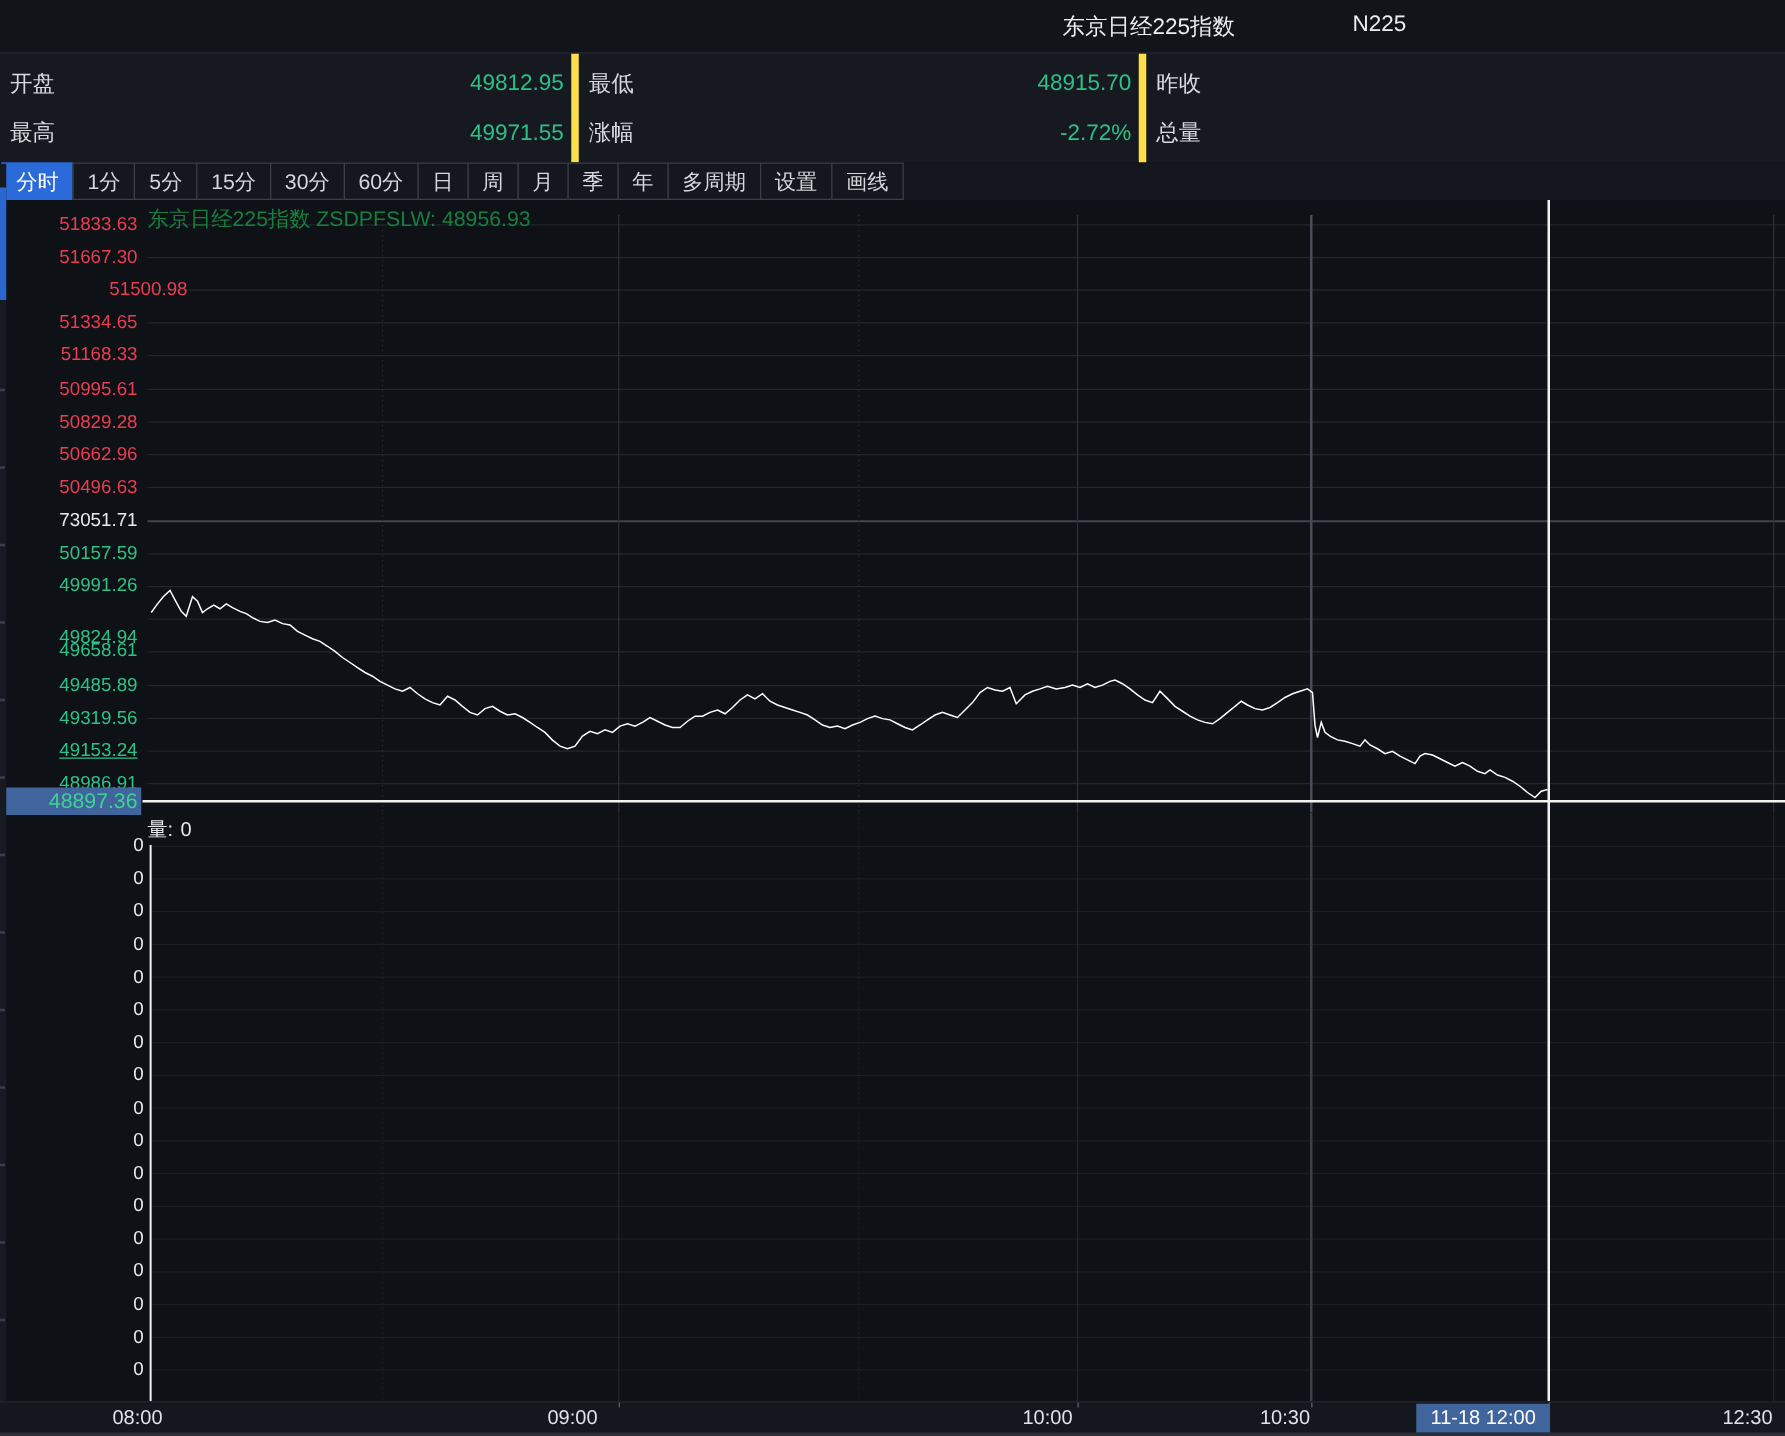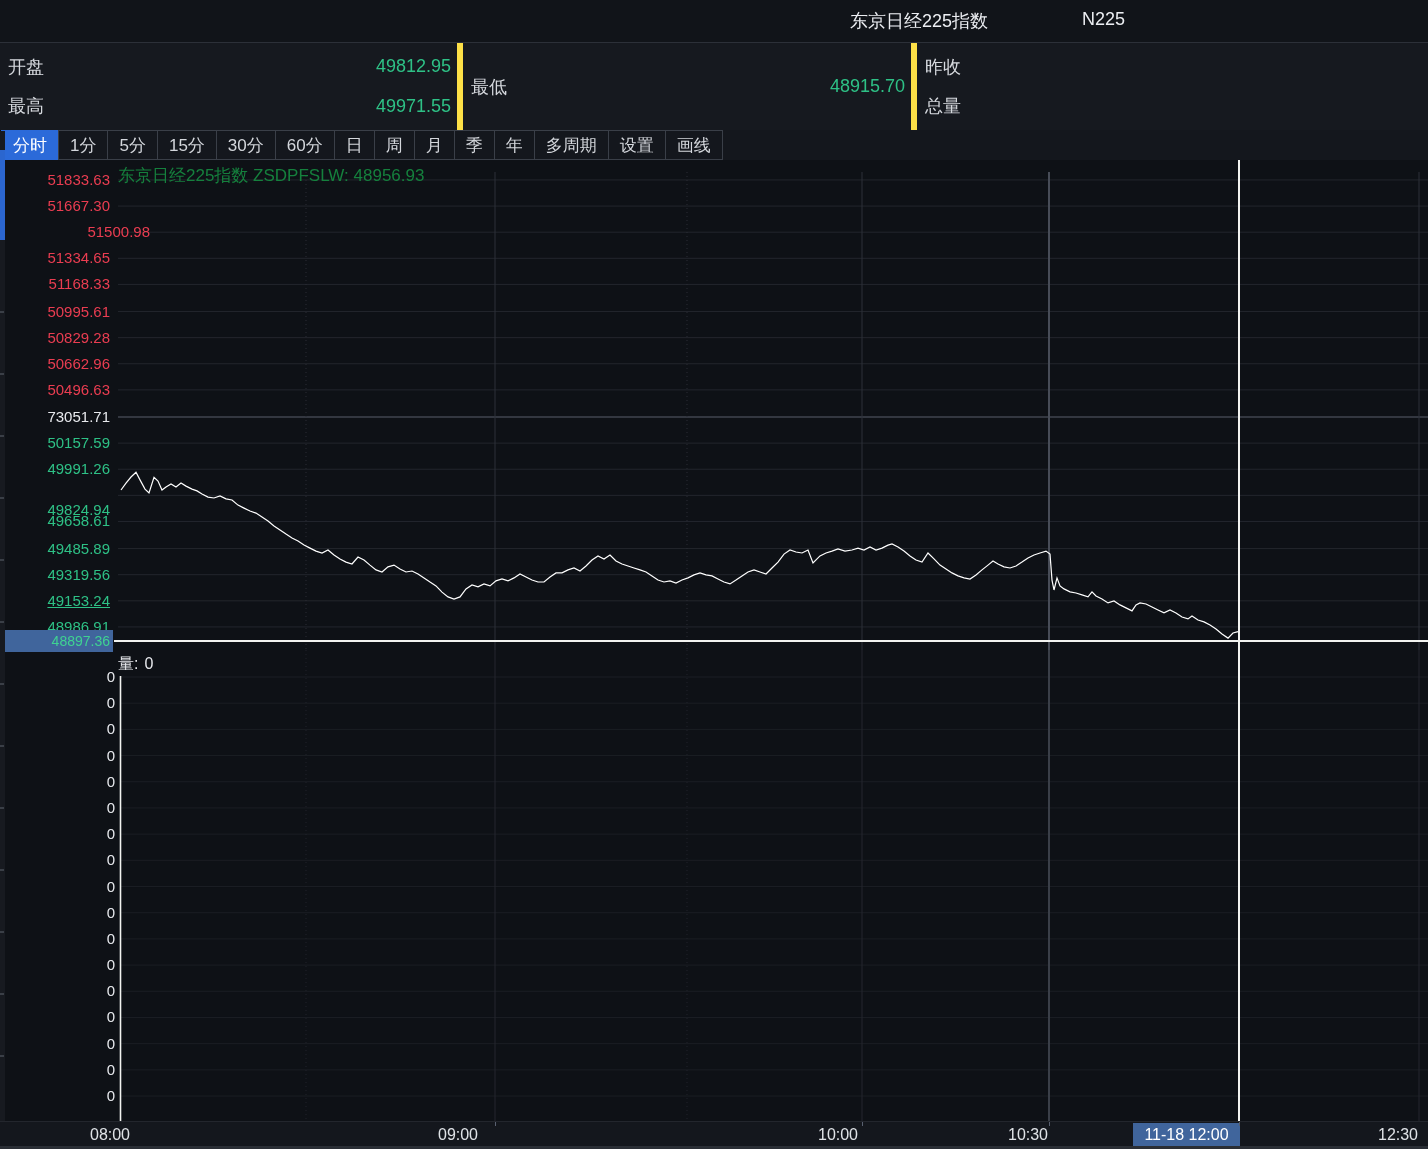--- a/index.html
+++ b/index.html
@@ -26,21 +26,21 @@
   
   #chart{position:absolute;left:0;top:160px;width:1428px;height:961px;background:#0e1116;}
   #price-svg,#vol-svg{position:absolute;left:0;}
   #price-svg{top:0;}
   #vol-svg{top:490px;}
   .axis-label{position:absolute;left:0;width:110px;text-align:right;font-size:15px;line-height:20px;}
   .axis-label.up{color:#ea3d51;}
   .axis-label.down{color:#2ec186;}
   .axis-label.flat{color:#e7e9ed;}
   #price-highlight{position:absolute;left:0;width:113px;height:22px;background:#40659c;
-                   text-align:right;font-size:14px;line-height:22px;color:#3fd392;padding-right:3px;box-sizing:border-box;}
+                   text-align:right;font-size:17px;line-height:22px;color:#3fd392;padding-right:3px;box-sizing:border-box;}
   #legend{position:absolute;left:118px;top:4px;font-size:17px;color:#15803d;white-space:nowrap;}
   #vol-legend{position:absolute;left:118px;top:494px;font-size:16px;color:#e7e9ed;white-space:nowrap;}
   #vol-legend .v{margin-left:6px;}
   .vol-zero{position:absolute;left:0;width:115px;text-align:right;font-size:15px;color:#e7e9ed;line-height:18px;}
   #crosshair-v{position:absolute;top:0;width:2px;height:961px;background:#f2f3f0;}
   #crosshair-h{position:absolute;left:114px;width:1314px;height:2px;background:#f2f3f0;}
   
   #scrollstrip{position:absolute;left:0;top:131px;width:5px;height:990px;background:#171a20;}
   #scrollthumb{position:absolute;left:0;top:19px;width:5px;height:90px;background:#2b66cf;}
   .strip-tick{position:absolute;left:0;width:4px;height:2px;background:#3a3f47;}
@@ -70,20 +70,24 @@
         </div>
         <div class="stat-row">
           <span class="lbl">最高</span>
           <span class="val">49971.55</span>
         </div>
       </div>
       <div class="stat-col" style="width: 454px;">
         <div class="stat-row">
           <span class="lbl">最低</span>
           <span class="val">48915.70</span>
+        </div>
+        <div class="stat-row">
+          <span class="lbl">涨幅</span>
+          <span class="val">-2.72%</span>
         </div>
       </div>
       <div class="stat-col" style="width: 62px;">
         <div class="stat-row">
           <span class="lbl">昨收</span>
           <span class="val"></span>
         </div>
         <div class="stat-row">
           <span class="lbl">总量</span>
           <span class="val"></span>

